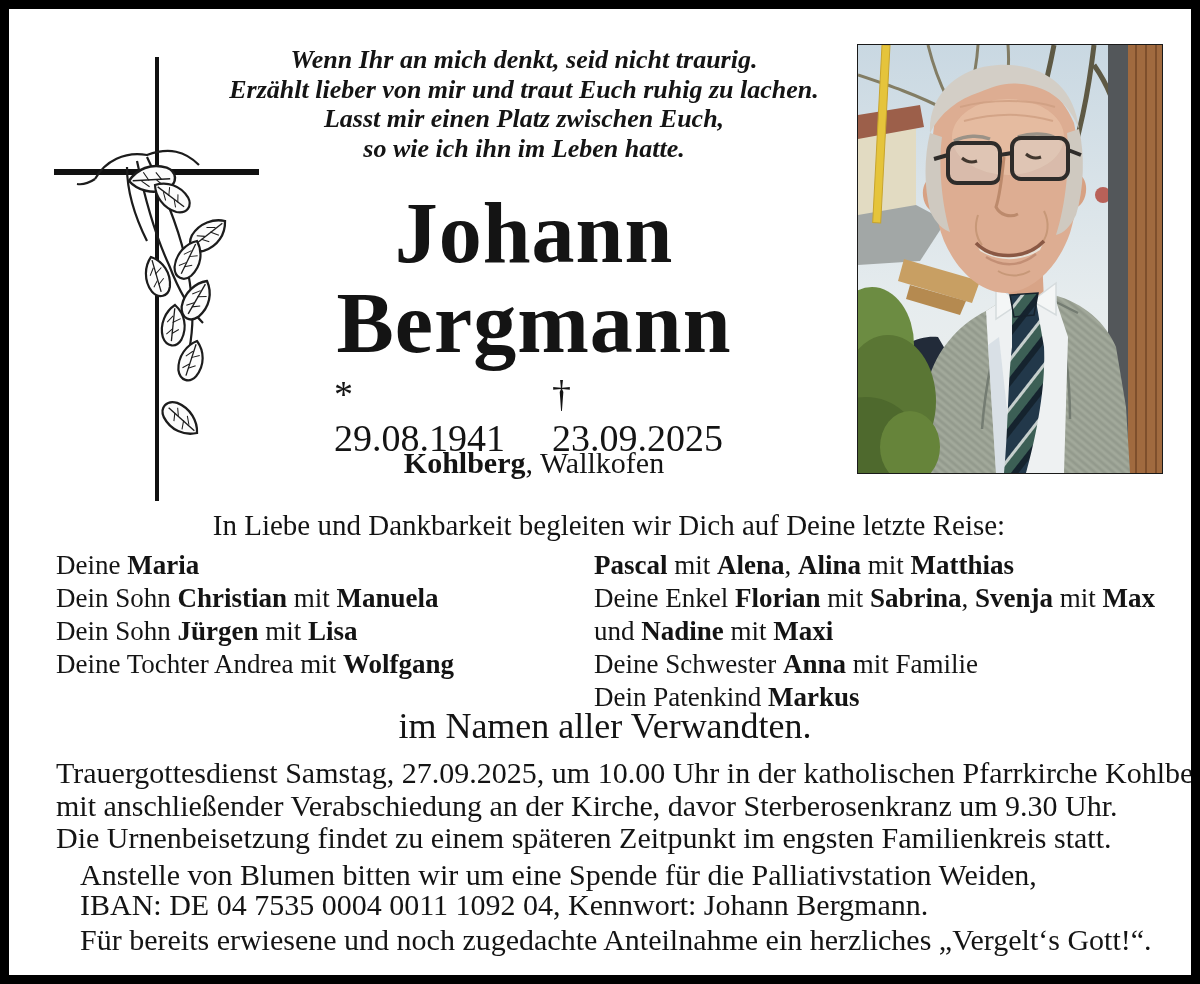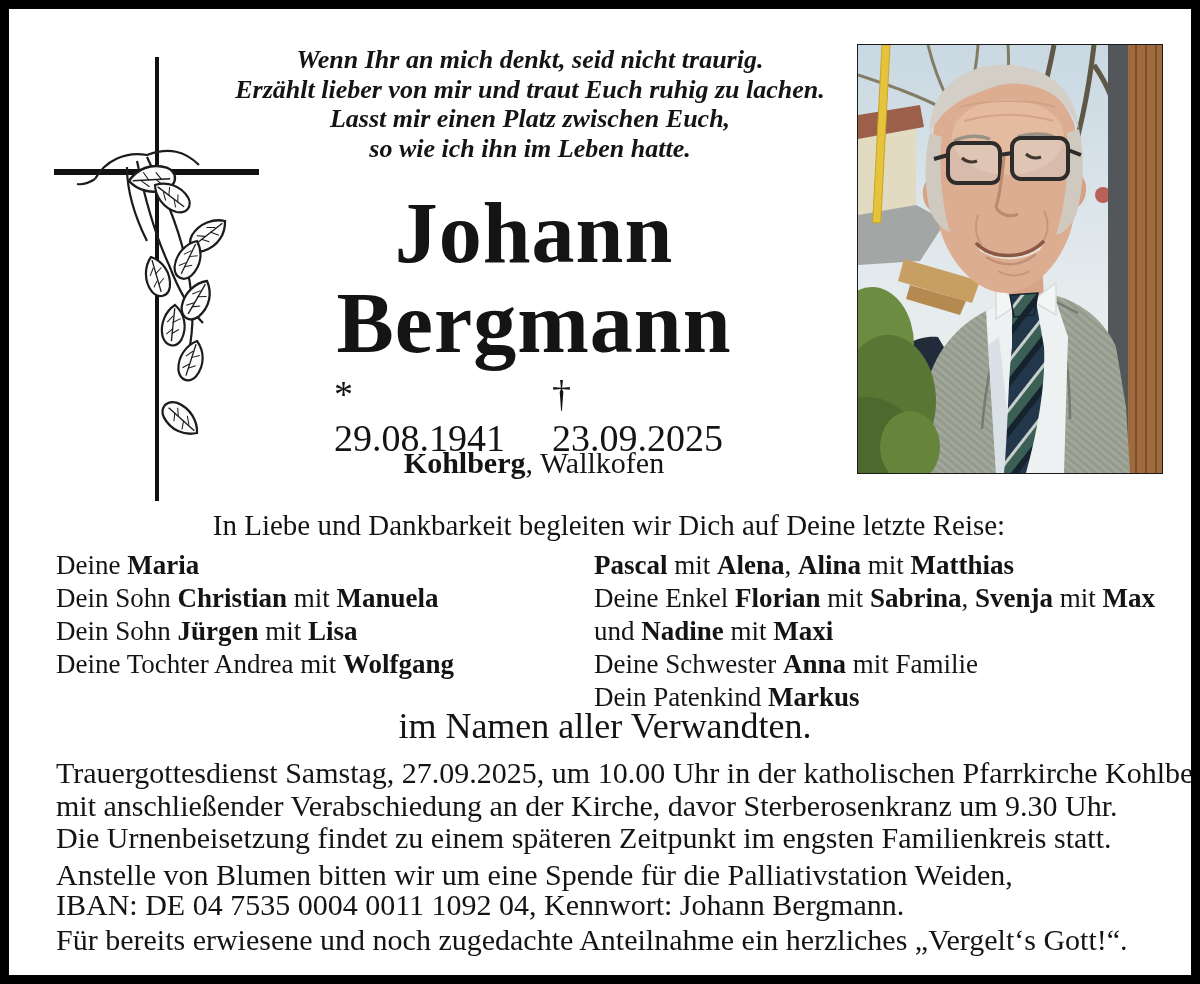--- a/index.html
+++ b/index.html
@@ -11,21 +11,21 @@
   .abs{position:absolute;}
   .center{text-align:center;}
   .poem{font-size:26px;font-weight:bold;font-style:italic;line-height:29.5px;}
   .bigname{font-size:86px;font-weight:bold;line-height:1;letter-spacing:1px;}
   .dates{font-size:38px;display:flex;justify-content:center;gap:36px;}
   .origin{font-size:30px;}
   .intro{font-size:29px;}
   .fam{font-size:27px;line-height:33px;white-space:nowrap;}
   .closing{font-size:36px;}
   .para{font-size:30px;line-height:32.5px;white-space:nowrap;}
-  .para2{font-size:30px;line-height:30px;white-space:nowrap;}
+  .para2{font-size:30px;line-height:30px;white-space:nowrap;margin-left:24px;}
   .photo-frame{border:1px solid #1a1a1a;box-sizing:content-box;}
   svg{display:block;}
 </style>
 </head>
 <body>
 
 <div class="page">
 
   <svg class="abs" style="left:20px;top:40px;" width="260" height="460" viewBox="0 0 260 460">
     <defs>
@@ -168,21 +168,21 @@
 
       <g>
         <ellipse cx="14" cy="300" rx="42" ry="58" fill="#6c8c42"></ellipse>
         <ellipse cx="30" cy="356" rx="48" ry="66" fill="#5a7634"></ellipse>
         <ellipse cx="8" cy="400" rx="52" ry="48" fill="#4e692d"></ellipse>
         <ellipse cx="52" cy="402" rx="30" ry="36" fill="#66843a"></ellipse>
       </g>
     </svg>
   </div>
 
-  <div class="abs poem center" style="left:221px;top:36px;width:600px;">
+  <div class="abs poem center" style="left:215px;top:36px;width:600px;">
     <div>Wenn Ihr an mich denkt, seid nicht traurig.</div>
     <div>Erzählt lieber von mir und traut Euch ruhig zu lachen.</div>
     <div>Lasst mir einen Platz zwischen Euch,</div>
     <div>so wie ich ihn im Leben hatte.</div>
   </div>
 
   <div class="abs bigname center" style="left:325px;top:181px;width:400px;">Johann</div>
   <div class="abs bigname center" style="left:325px;top:271px;width:400px;">Bergmann</div>
 
   <div class="abs dates" style="left:325px;top:363px;width:400px;">

